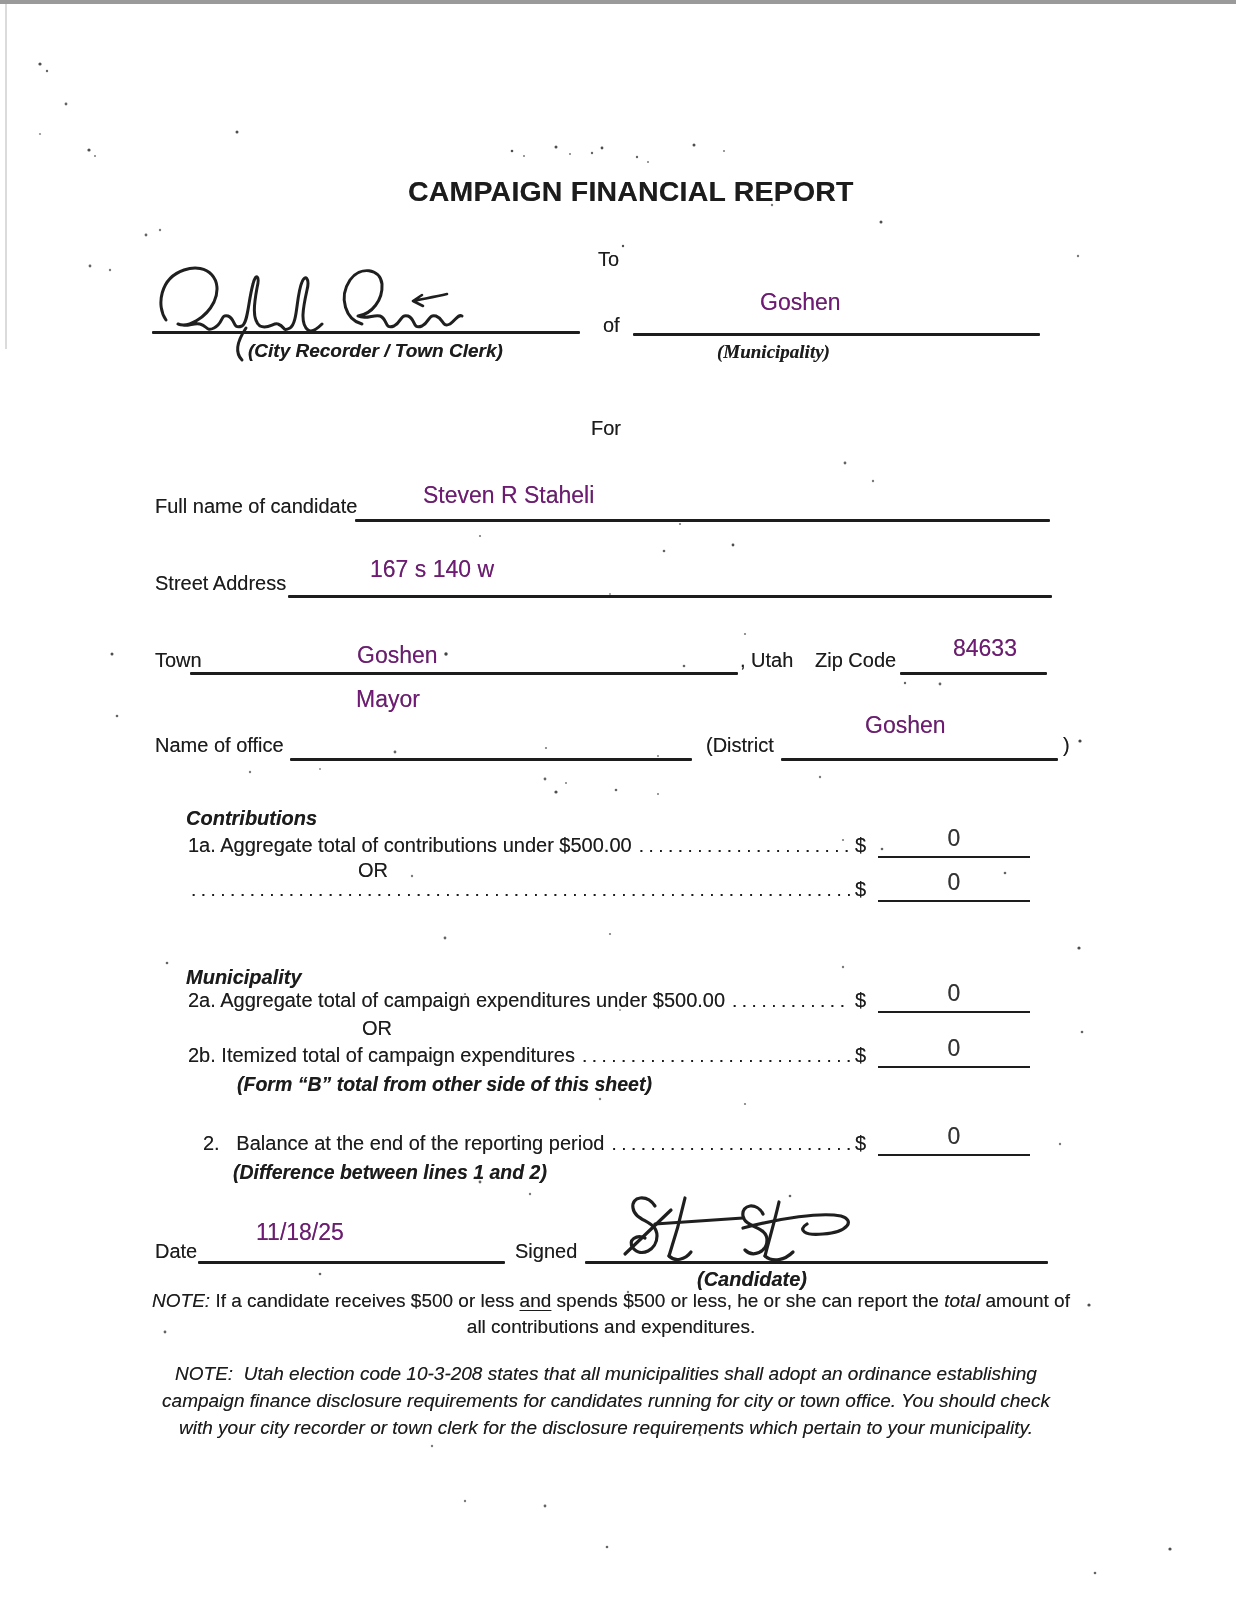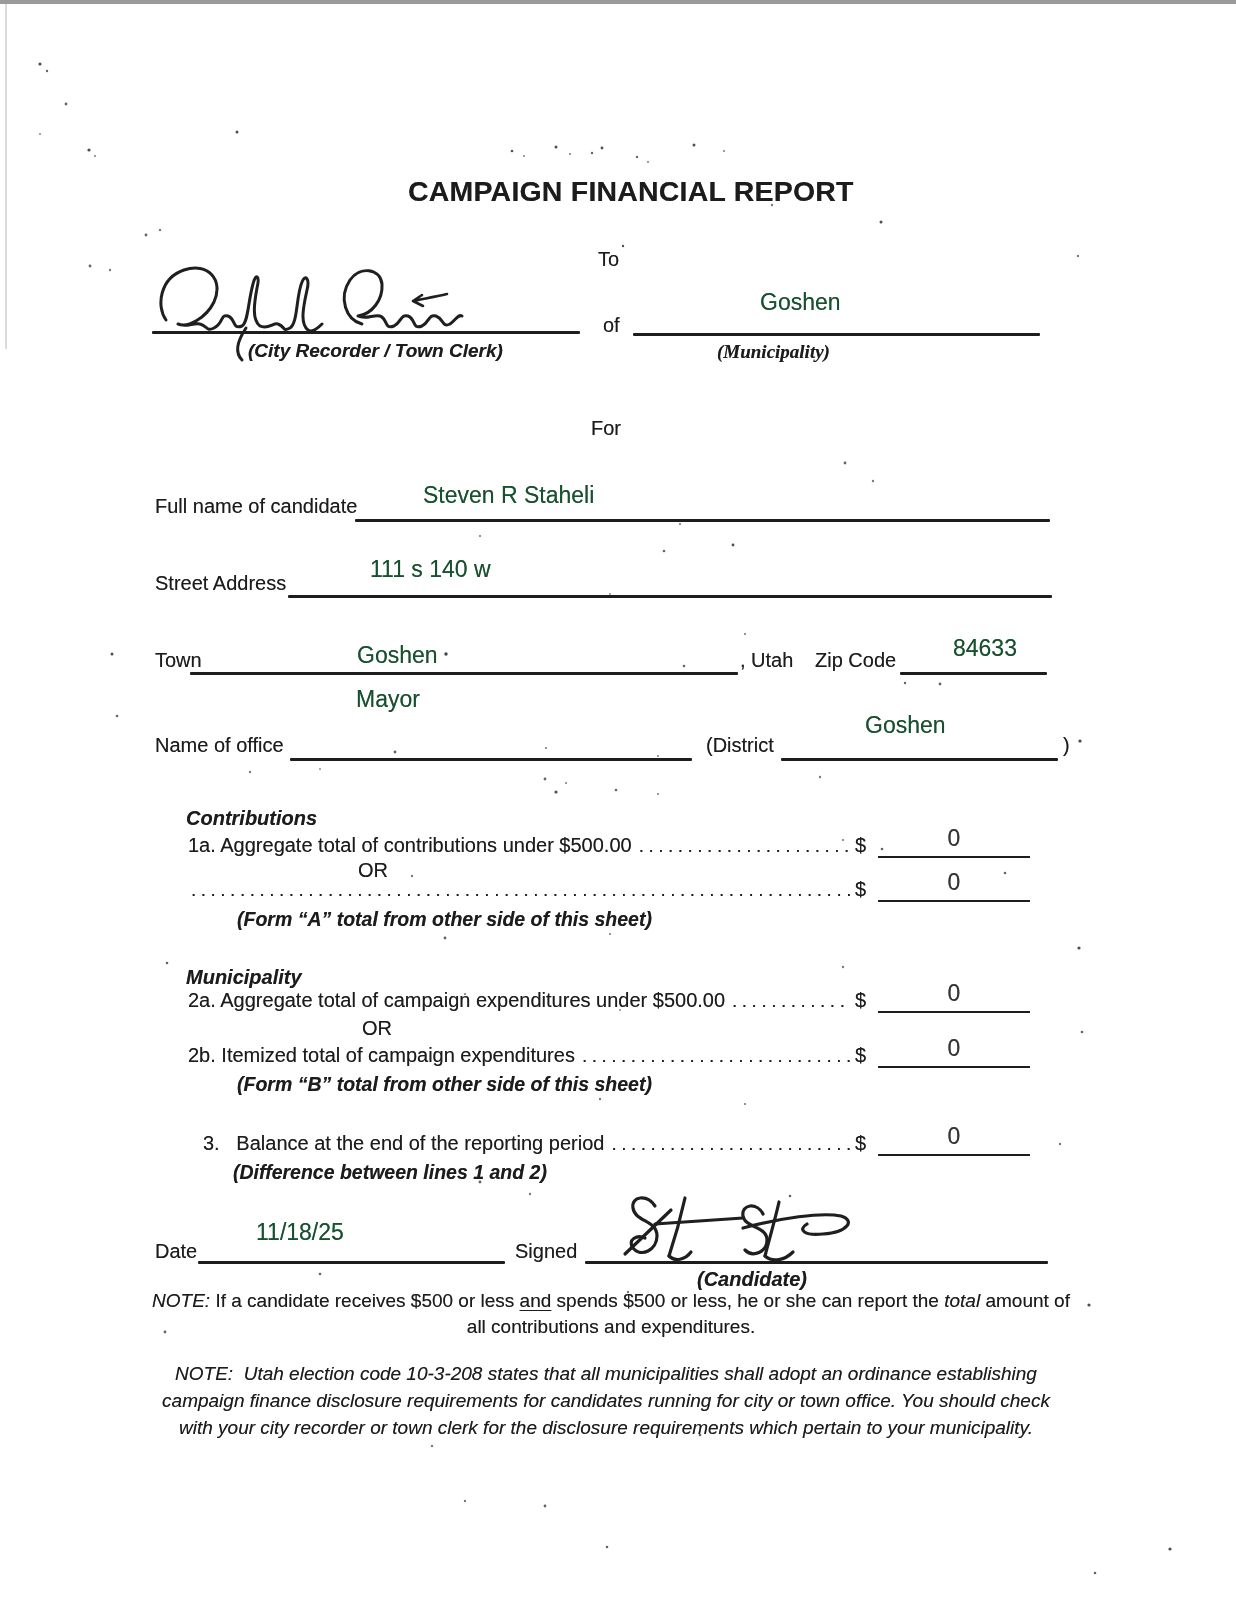--- a/index.html
+++ b/index.html
@@ -6,21 +6,21 @@
   .page {
     position:relative; width:1236px; height:1600px; margin:4px auto;
     background:#ffffff; overflow:hidden;
     font-family:"Liberation Sans", sans-serif; color:#1c1c1c;
     text-shadow:0 0 0.5px rgba(25,25,25,.55);
     text-align:center;
   }
   .abs { position:absolute; }
   .title { font-size:28.5px; font-weight:700; letter-spacing:.2px; }
   .lbl  { font-size:20px; line-height:1.05; white-space:pre; }
-  .val  { font-size:23px; line-height:1.05; color:#14532d; white-space:pre; }
+  .val  { font-size:23px; line-height:1.05; color:#701a75; white-space:pre; }
   .cap  { font-style:italic; font-weight:700; font-size:19px; white-space:pre; }
   .capn { font-style:italic; font-weight:600; font-size:19.5px; white-space:pre; }
   .hit  { font-style:italic; font-weight:700; font-size:20px; }
   .line { position:absolute; height:2.5px; background:#1d1d1d; border-radius:1px; }
   .money { position:absolute; display:flex; align-items:flex-end; height:50px; }
   .money .txt  { font-size:20px; line-height:1; white-space:pre; padding-bottom:3px; }
   .money .dots { flex:1 1 auto; overflow:hidden; white-space:nowrap; letter-spacing:4.5px;
                  font-size:19px; line-height:1; padding-bottom:3px; margin:0 4px 0 7px; }
   .money .cur  { font-size:20px; line-height:1; padding-bottom:3px; margin-right:12px; }
   .money .vbox { width:152px; height:46px; border-bottom:2.5px solid #1d1d1d;
@@ -60,21 +60,21 @@
   <div class="line" style="left:633px; top:329px; width:407px;"></div>
   <div class="abs cap" style="left:717px; top:337px;font-family:Liberation Serif, serif;">(Municipality)</div>
 
   <div class="abs lbl" style="left:591px; top:414px;">For</div>
 
   <div class="abs lbl" style="left:155px; top:492px;">Full name of candidate</div>
   <div class="abs val" style="left:423px; top:479px;">Steven R Staheli</div>
   <div class="line" style="left:355px; top:515px; width:695px;"></div>
 
   <div class="abs lbl" style="left:155px; top:569px;">Street Address</div>
-  <div class="abs val" style="left:370px; top:553px;">111 s 140 w</div>
+  <div class="abs val" style="left:370px; top:553px;">167 s 140 w</div>
   <div class="line" style="left:288px; top:591px; width:764px;"></div>
 
   <div class="abs lbl" style="left:155px; top:646px;">Town</div>
   <div class="abs val" style="left:357px; top:639px;">Goshen</div>
   <div class="line" style="left:190px; top:668px; width:548px;"></div>
   <div class="abs lbl" style="left:740px; top:646px;">, Utah</div>
   <div class="abs lbl" style="left:815px; top:646px;">Zip Code</div>
   <div class="abs val" style="left:953px; top:632px;">84633</div>
   <div class="line" style="left:900px; top:668px; width:147px;"></div>
 
@@ -97,21 +97,20 @@
       </span>
   </div>
   <div class="abs lbl" style="left:358px; top:856px;">OR</div>
   <div class="money" style="left:184px; top:848px; width:846px;">
     <span class="dots">......................................................................</span>
     <span class="cur">$</span>
     <span class="vbox">
         <span>0</span>
       </span>
   </div>
-  <div class="abs capn" style="left:237px; top:904px;">(Form “A” total from other side of this sheet)</div>
 
   <div class="abs hit" style="left:186px; top:962px;">Municipality</div>
 
   <div class="money" style="left:188px; top:959px; width:842px;">
     <span class="txt">2a. Aggregate total of campaign expenditures under $500.00</span>
     <span class="dots">......................................................................</span>
     <span class="cur">$</span>
     <span class="vbox">
         <span>0</span>
       </span>
@@ -121,21 +120,21 @@
     <span class="txt">2b. Itemized total of campaign expenditures</span>
     <span class="dots">......................................................................</span>
     <span class="cur">$</span>
     <span class="vbox">
         <span>0</span>
       </span>
   </div>
   <div class="abs capn" style="left:237px; top:1069px;">(Form “B” total from other side of this sheet)</div>
 
   <div class="money" style="left:203px; top:1102px; width:827px;">
-    <span class="txt">3.   Balance at the end of the reporting period</span>
+    <span class="txt">2.   Balance at the end of the reporting period</span>
     <span class="dots">......................................................................</span>
     <span class="cur">$</span>
     <span class="vbox">
         <span>0</span>
       </span>
   </div>
   <div class="abs capn" style="left:233px; top:1157px;">(Difference between lines 1 and 2)</div>
 
   <div class="abs lbl" style="left:155px; top:1237px;">Date</div>
   <div class="abs val" style="left:256px; top:1216px;">11/18/25</div>

